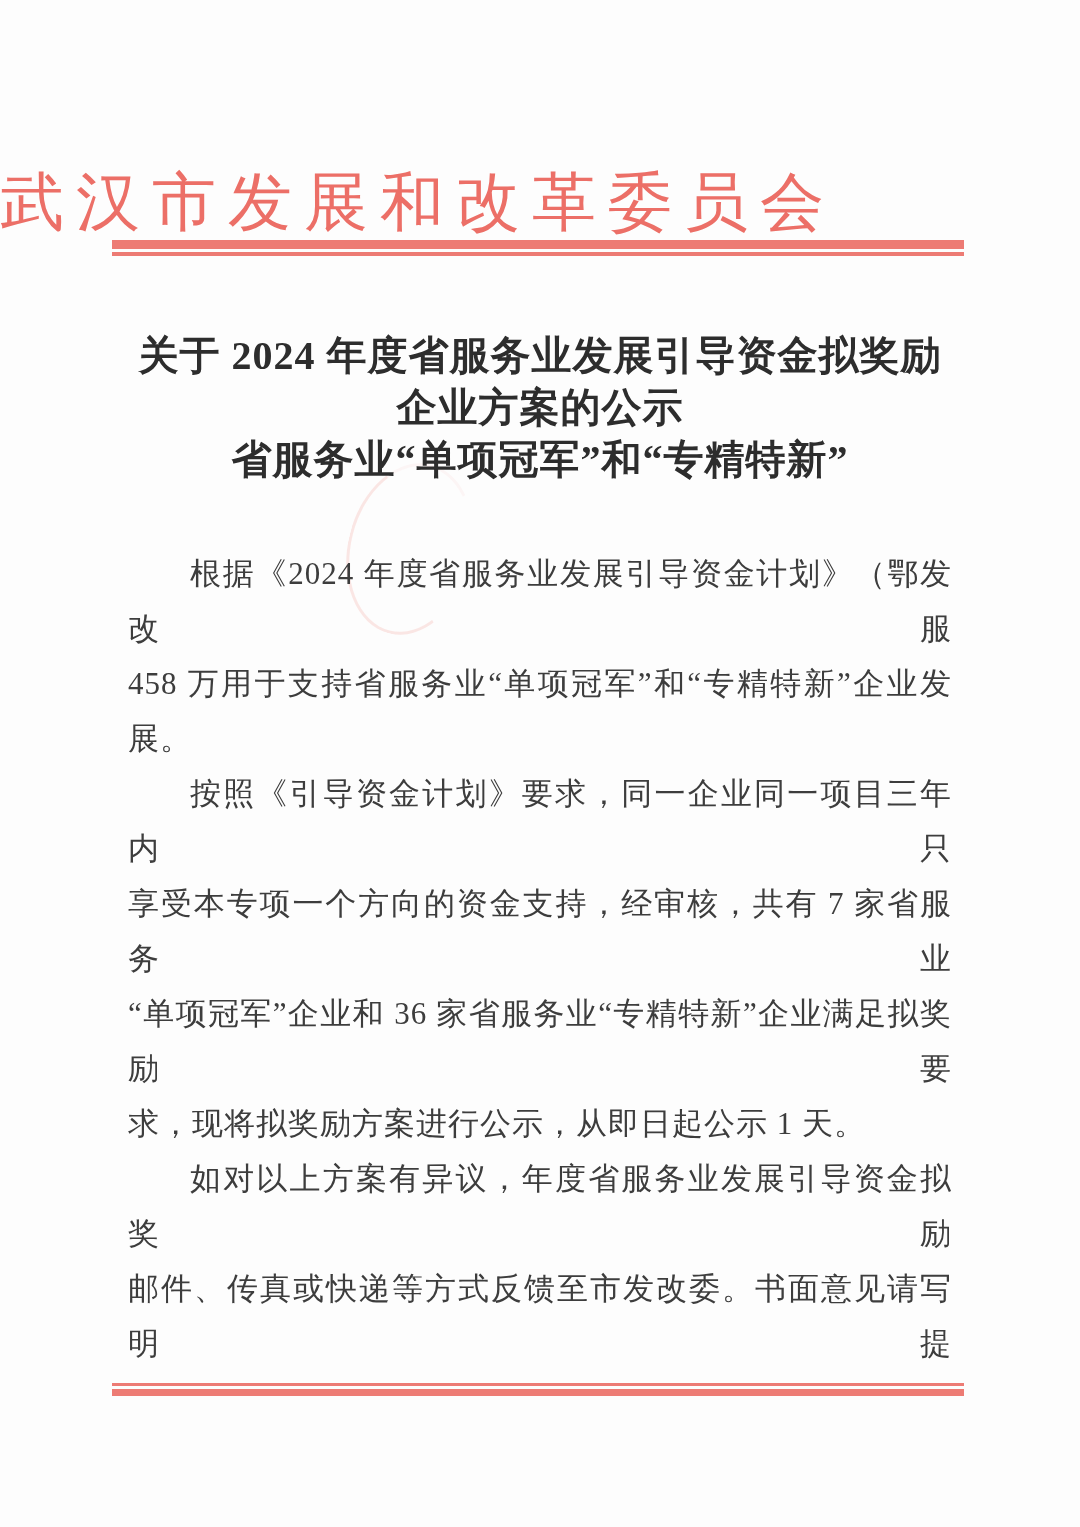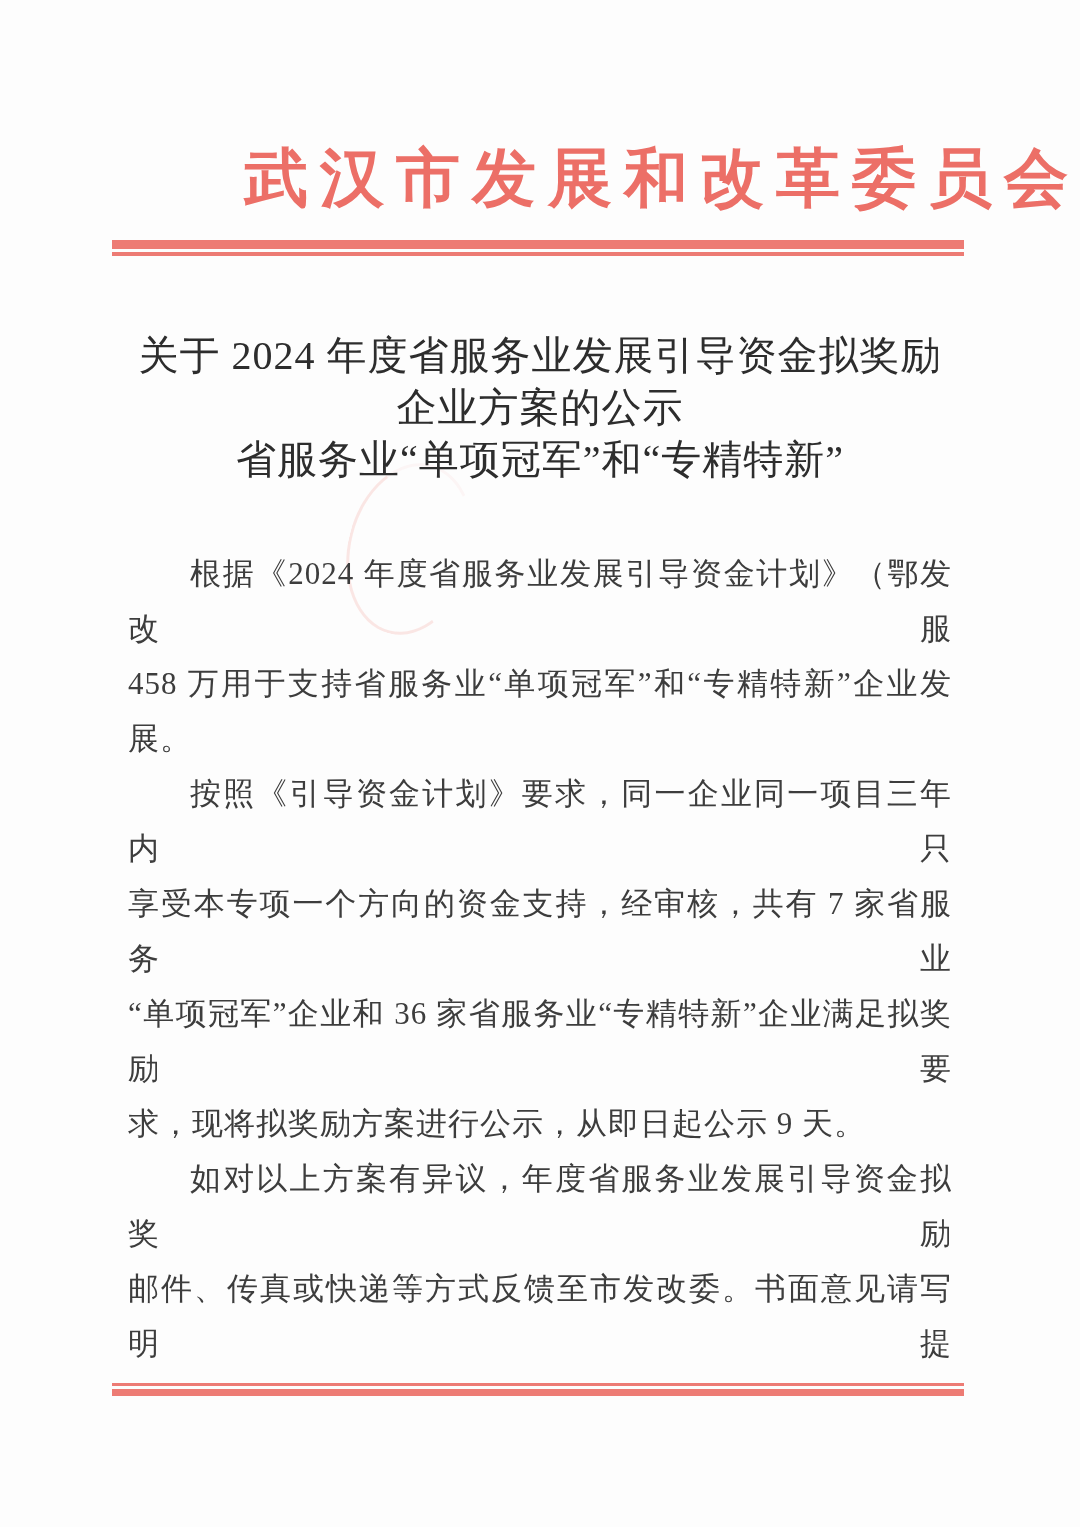--- a/index.html
+++ b/index.html
@@ -12,24 +12,24 @@
   html,body{margin:0;padding:0;background:#ffffff;}
   .page{
     position:relative;
     width:1080px;height:1527px;
     background:var(--paper);
     overflow:hidden;
     font-family:"Liberation Serif","DejaVu Serif",serif;
   }
   
   .org-name{
-    position:absolute;top:136px;left:0;right:0;
-    text-align:right;
+    position:absolute;top:160px;left:0;right:0;
+    text-align:left;
     font-size:64px;line-height:86px;
-    font-weight:700;
+    font-weight:400;
     letter-spacing:12px;
     color:var(--red-text);
     white-space:nowrap;
   }
   .rule{position:absolute;left:112px;width:852px;}
   .rule-top{
     top:240px;height:16px;
     background:linear-gradient(to bottom,
       var(--red-rule) 0px, var(--red-rule) 9px,
       var(--paper) 9px, var(--paper) 12px,
@@ -40,21 +40,21 @@
     background:linear-gradient(to bottom,
       var(--red-rule) 0px, var(--red-rule) 3px,
       var(--paper) 3px, var(--paper) 6px,
       var(--red-rule) 6px, var(--red-rule) 13px);
   }
   
   .doc-title{
     position:absolute;top:330px;left:0;right:0;
     text-align:center;
     color:var(--title-text);
-    font-weight:400;
+    font-weight:700;
     font-size:40px;line-height:52px;
     letter-spacing:1px;
   }
   
   .doc-body{
     position:absolute;top:546px;left:128px;width:824px;
     color:var(--body-text);
     font-size:31px;line-height:55px;
     letter-spacing:1px;
   }
@@ -93,21 +93,21 @@
 
     <div>
       <div class="line jl indent">根据《2024 年度省服务业发展引导资金计划》（鄂发改服</div>
       <div class="line">458 万用于支持省服务业“单项冠军”和“专精特新”企业发展。</div>
     </div>
 
     <div>
       <div class="line jl indent">按照《引导资金计划》要求，同一企业同一项目三年内只</div>
       <div class="line jl">享受本专项一个方向的资金支持，经审核，共有 7 家省服务业</div>
       <div class="line jl">“单项冠军”企业和 36 家省服务业“专精特新”企业满足拟奖励要</div>
-      <div class="line">求，现将拟奖励方案进行公示，从即日起公示 9 天。</div>
+      <div class="line">求，现将拟奖励方案进行公示，从即日起公示 1 天。</div>
     </div>
 
     <div>
       <div class="line jl indent">如对以上方案有异议，年度省服务业发展引导资金拟奖励</div>
       <div class="line jl">邮件、传真或快递等方式反馈至市发改委。书面意见请写明提</div>
 
     </div>
 
   </div>
 

